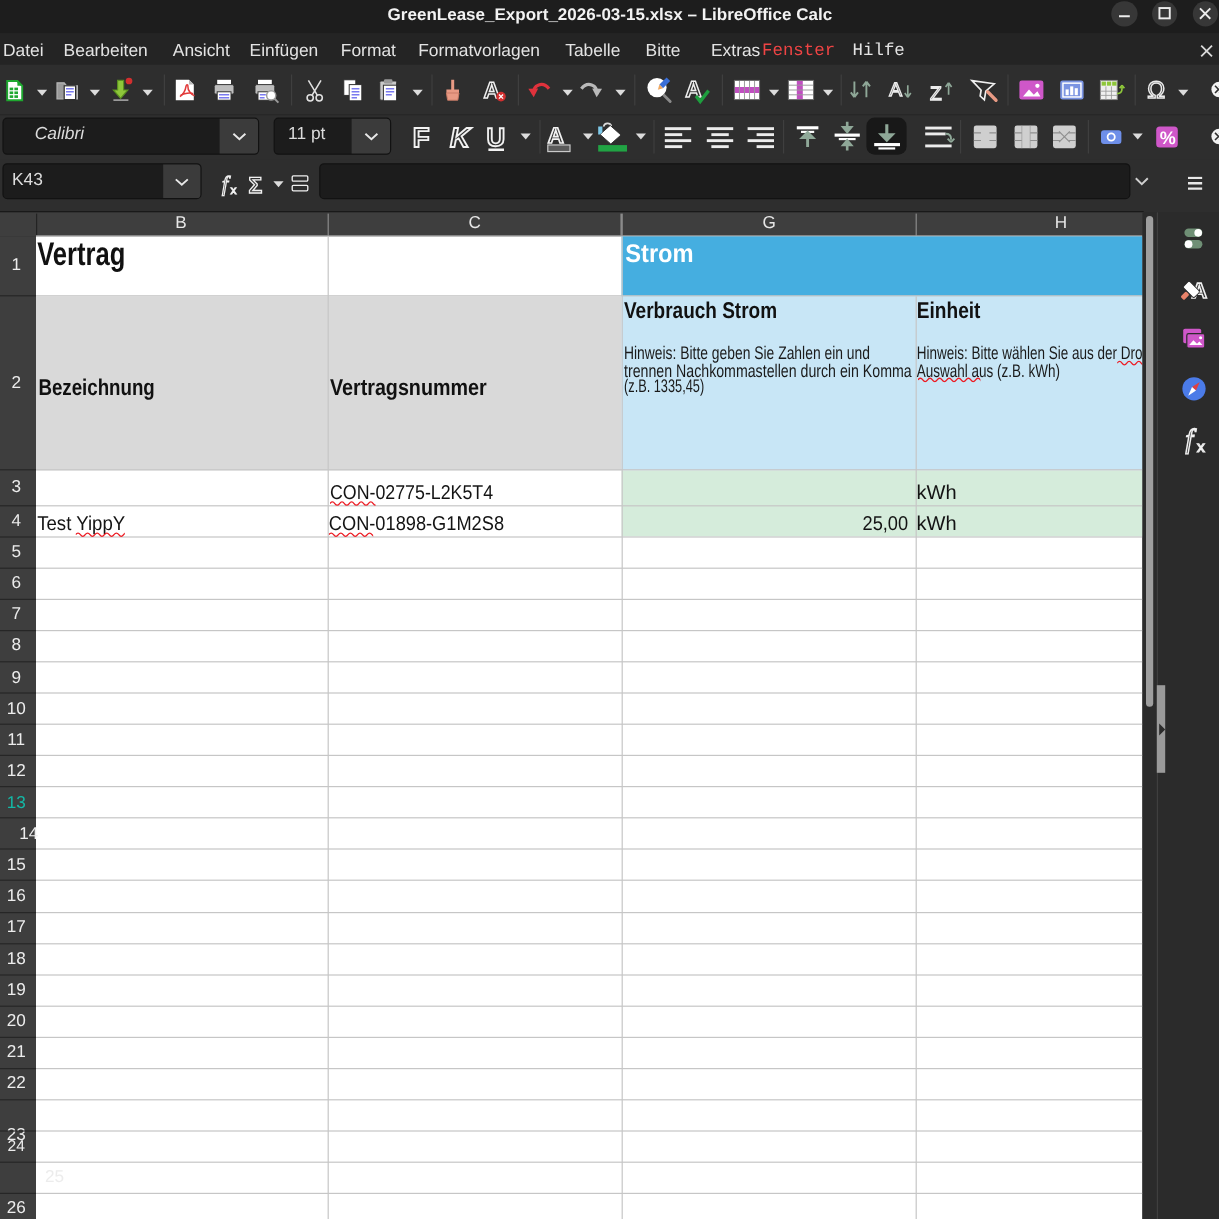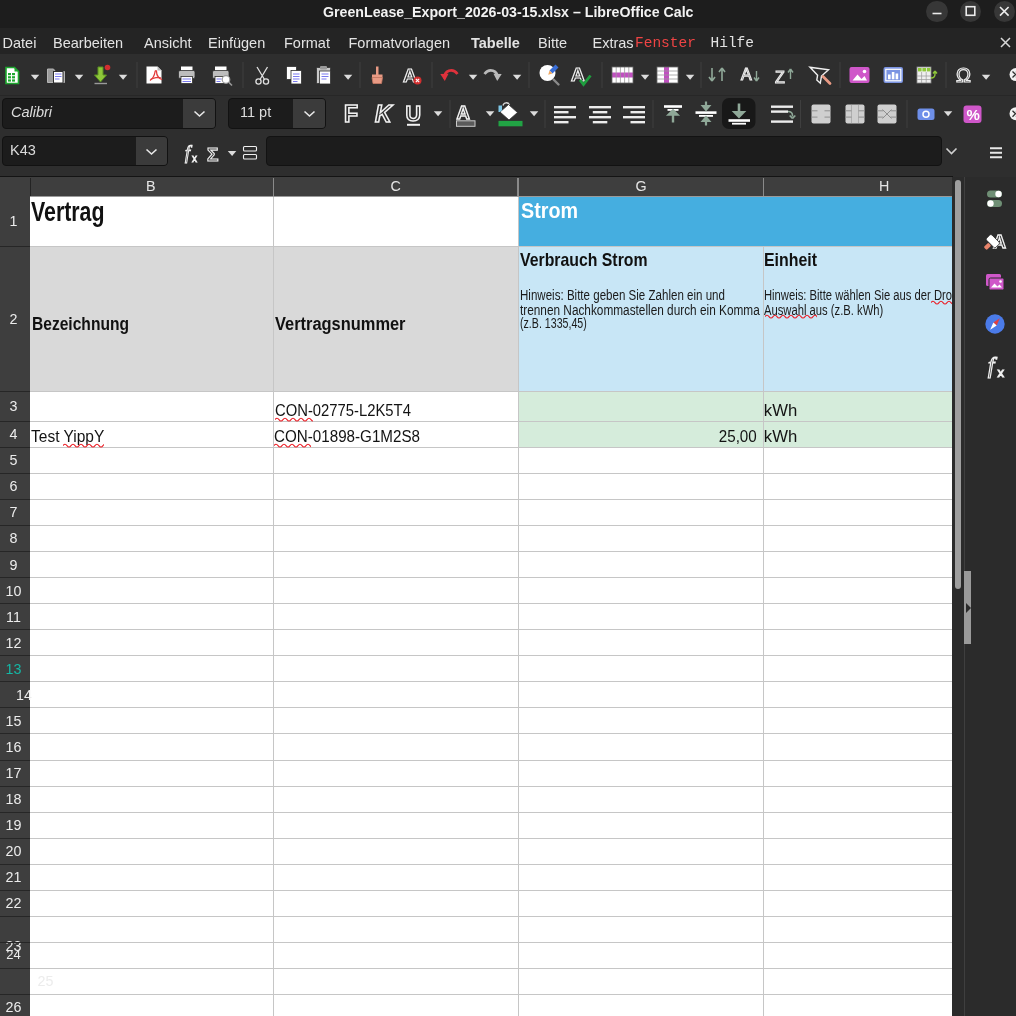--- a/index.html
+++ b/index.html
@@ -10,21 +10,21 @@
     <path d="M6.5 13.5 h9" stroke="#ececec" stroke-width="1.6"></path>
     <rect x="40.2" y="6.7" width="8.6" height="8.6" fill="none" stroke="#ececec" stroke-width="1.6"></rect>
     <path d="M74 7 l8.6 8.6 M82.6 7 L74 15.6" stroke="#ececec" stroke-width="1.6"></path>
   </svg>
 <div style="position:absolute;top:35.95px;font-size:14.50px;line-height:1;color:#e3e3e3;white-space:pre;left:2.5px;transform-origin:0 50%;">Datei</div>
 <div style="position:absolute;top:35.95px;font-size:14.50px;line-height:1;color:#e3e3e3;white-space:pre;left:53px;transform-origin:0 50%;">Bearbeiten</div>
 <div style="position:absolute;top:35.95px;font-size:14.50px;line-height:1;color:#e3e3e3;white-space:pre;left:144px;transform-origin:0 50%;">Ansicht</div>
 <div style="position:absolute;top:35.95px;font-size:14.50px;line-height:1;color:#e3e3e3;white-space:pre;left:208px;transform-origin:0 50%;">Einfügen</div>
 <div style="position:absolute;top:35.95px;font-size:14.50px;line-height:1;color:#e3e3e3;white-space:pre;left:284px;transform-origin:0 50%;">Format</div>
 <div style="position:absolute;top:35.95px;font-size:14.50px;line-height:1;color:#e3e3e3;white-space:pre;left:348.5px;transform-origin:0 50%;">Formatvorlagen</div>
-<div style="position:absolute;top:35.95px;font-size:14.50px;line-height:1;color:#e3e3e3;white-space:pre;left:471px;transform-origin:0 50%;font-weight:bold;">Tabelle</div>
+<div style="position:absolute;top:35.95px;font-size:14.50px;line-height:1;color:#e3e3e3;white-space:pre;left:471px;transform-origin:0 50%;">Tabelle</div>
 <div style="position:absolute;top:35.95px;font-size:14.50px;line-height:1;color:#e3e3e3;white-space:pre;left:538px;transform-origin:0 50%;">Bitte</div>
 <div style="position:absolute;top:35.95px;font-size:14.50px;line-height:1;color:#e3e3e3;white-space:pre;left:592.5px;transform-origin:0 50%;">Extras</div>
 <div style="position:absolute;top:35.95px;font-size:14.50px;line-height:1;color:#ef4444;white-space:pre;left:635px;transform-origin:0 50%;font-family:Liberation Mono, monospace;">Fenster</div>
 <div style="position:absolute;top:35.95px;font-size:14.50px;line-height:1;color:#e3e3e3;white-space:pre;left:710.5px;transform-origin:0 50%;font-family:Liberation Mono, monospace;">Hilfe</div>
 <svg style="position:absolute;left:999px;top:36px" width="13" height="13" viewBox="0 0 13 13">
     <path d="M2 2 L11 11 M11 2 L2 11" stroke="#d8d8d8" stroke-width="1.5"></path>
   </svg>
 <div style="position:absolute;left:0px;top:54px;width:1016px;height:41px;background:#2e2e2e;"></div>
 <svg style="position:absolute;left:0;top:54px" width="1016" height="41" viewBox="0 0 1016 41">
     <g>
@@ -160,21 +160,21 @@
     </g>
     <path d="M946 8 V34" stroke="#3f3f3f" stroke-width="1"></path>
     <text x="956" y="28" font-family="Liberation Sans" font-size="20" fill="#2e2e2e" stroke="#ececec" stroke-width="1.2">Ω</text>
     <path d="M981.8 20.7 h8.5 l-4.2 5.0 Z" fill="#dcdcdc"></path>
     <circle cx="1016" cy="20.6" r="6.5" fill="#f2f2f2"></circle>
     <path d="M1012.5 17.5 l3 3 -3 3 M1016 17.5 l3 3 -3 3" stroke="#2e2e2e" stroke-width="1.3" fill="none"></path>
   </svg>
 <div style="position:absolute;left:0px;top:95px;width:1016px;height:38px;background:#2e2e2e;border-top:1px solid #272727;"></div>
 <div style="position:absolute;left:2px;top:98px;width:214px;height:31px;background:#1c1c1c;border:1px solid #121212;border-radius:4px"></div>
 <div style="position:absolute;left:183px;top:99px;width:32px;height:29px;background:#3b3b3b;border-radius:0 3px 3px 0"></div>
-<div style="position:absolute;top:105.25px;font-size:14.50px;line-height:1;color:#dcdcdc;white-space:pre;left:11px;transform-origin:0 50%;font-style:italic;">Calibri</div>
+<div style="position:absolute;top:105.25px;font-size:14.50px;line-height:1;color:#dcdcdc;white-space:pre;left:29px;transform-origin:0 50%;font-style:italic;">Calibri</div>
 <svg style="position:absolute;left:193px;top:110px" width="13" height="8" viewBox="0 0 13 8">
     <path d="M1.5 1.5 L6.5 6 L11.5 1.5" fill="none" stroke="#e8e8e8" stroke-width="1.6"></path>
   </svg>
 <div style="position:absolute;left:228px;top:98px;width:98px;height:31px;background:#1c1c1c;border:1px solid #121212;border-radius:4px"></div>
 <div style="position:absolute;left:293px;top:99px;width:32px;height:29px;background:#3b3b3b;border-radius:0 3px 3px 0"></div>
 <div style="position:absolute;top:105.25px;font-size:14.50px;line-height:1;color:#dcdcdc;white-space:pre;left:240px;transform-origin:0 50%;">11 pt</div>
 <svg style="position:absolute;left:303px;top:110px" width="13" height="8" viewBox="0 0 13 8">
     <path d="M1.5 1.5 L6.5 6 L11.5 1.5" fill="none" stroke="#e8e8e8" stroke-width="1.6"></path>
   </svg>
 <svg style="position:absolute;left:330px;top:95px" width="686" height="38" viewBox="330 0 686 38">

